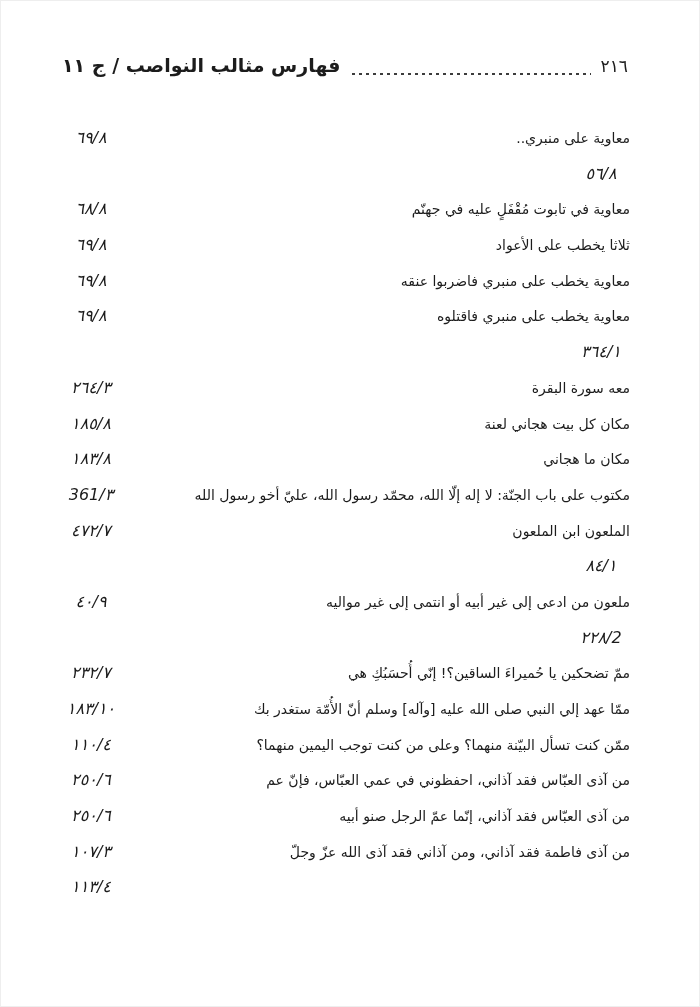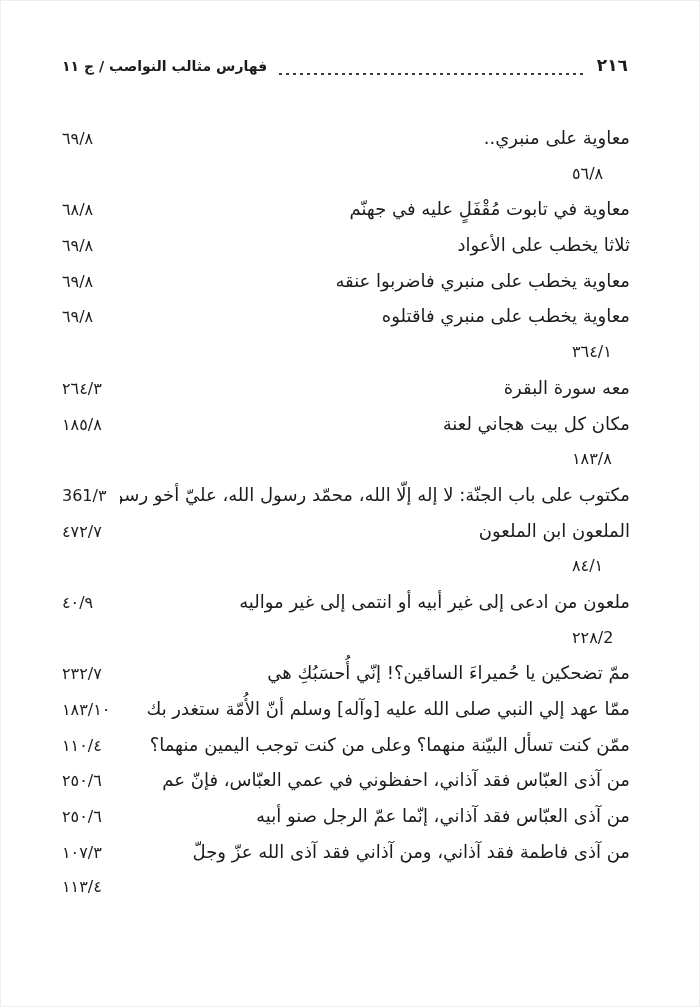--- a/index.html
+++ b/index.html
@@ -24,63 +24,64 @@
     top: 48px;
     right: 72px;
     left: 62px;
     display: flex;
     align-items: baseline;
     line-height: 34px;
     white-space: nowrap;
   }
   .page-number {
     font-size: 17px;
-    font-weight: 700;
+    font-weight: 400;
     letter-spacing: 1px;
   }
   .leader {
     flex: 1;
     align-self: flex-end;
     height: 12px;
     margin: 0 10px 7px 10px;
     background-image: radial-gradient(circle, #3c3c3c 1.15px, transparent 1.5px);
     background-size: 7px 4px;
     background-repeat: repeat-x;
     background-position: 0 100%;
   }
   .head-title {
-    font-size: 14px;
+    font-size: 19px;
     font-weight: 700;
   }
   
   .index-list {
     position: absolute;
     top: 120px;
     right: 70px;
     left: 62px;
   }
   .index-row {
     display: flex;
     justify-content: space-between;
     align-items: baseline;
     height: 35.7px;
     line-height: 35.7px;
     white-space: nowrap;
   }
   .entry-text {
-    font-size: 18px;
+    font-size: 14px;
     overflow: hidden;
     text-overflow: clip;
   }
   .entry-ref {
     width: 58px;
     min-width: 58px;
     font-size: 16px;
-    text-align: left;   
+    text-align: center;   
     direction: ltr;
+    font-style: italic;
   }
 </style>
 </head>
 <body>
 
 <div class="page">
 
   <div class="running-head">
     <span class="page-number">٢١٦</span>
     <span class="leader"></span>
@@ -116,20 +117,21 @@
     </div>
       <div class="index-row">
       <span class="entry-text">معه سورة البقرة</span>
       <span class="entry-ref">٢٦٤/٣</span>
     </div>
       <div class="index-row">
       <span class="entry-text">مكان كل بيت هجاني لعنة</span>
       <span class="entry-ref">١٨٥/٨</span>
     </div>
       <div class="index-row">
+      <span class="entry-text">مكان ما هجاني</span>
       <span class="entry-ref">١٨٣/٨</span>
     </div>
       <div class="index-row">
       <span class="entry-text">مكتوب على باب الجنّة: لا إله إلّا الله، محمّد رسول الله، عليّ أخو رسول الله</span>
       <span class="entry-ref">361/٣</span>
     </div>
       <div class="index-row">
       <span class="entry-text">الملعون ابن الملعون</span>
       <span class="entry-ref">٤٧٢/٧</span>
     </div>

